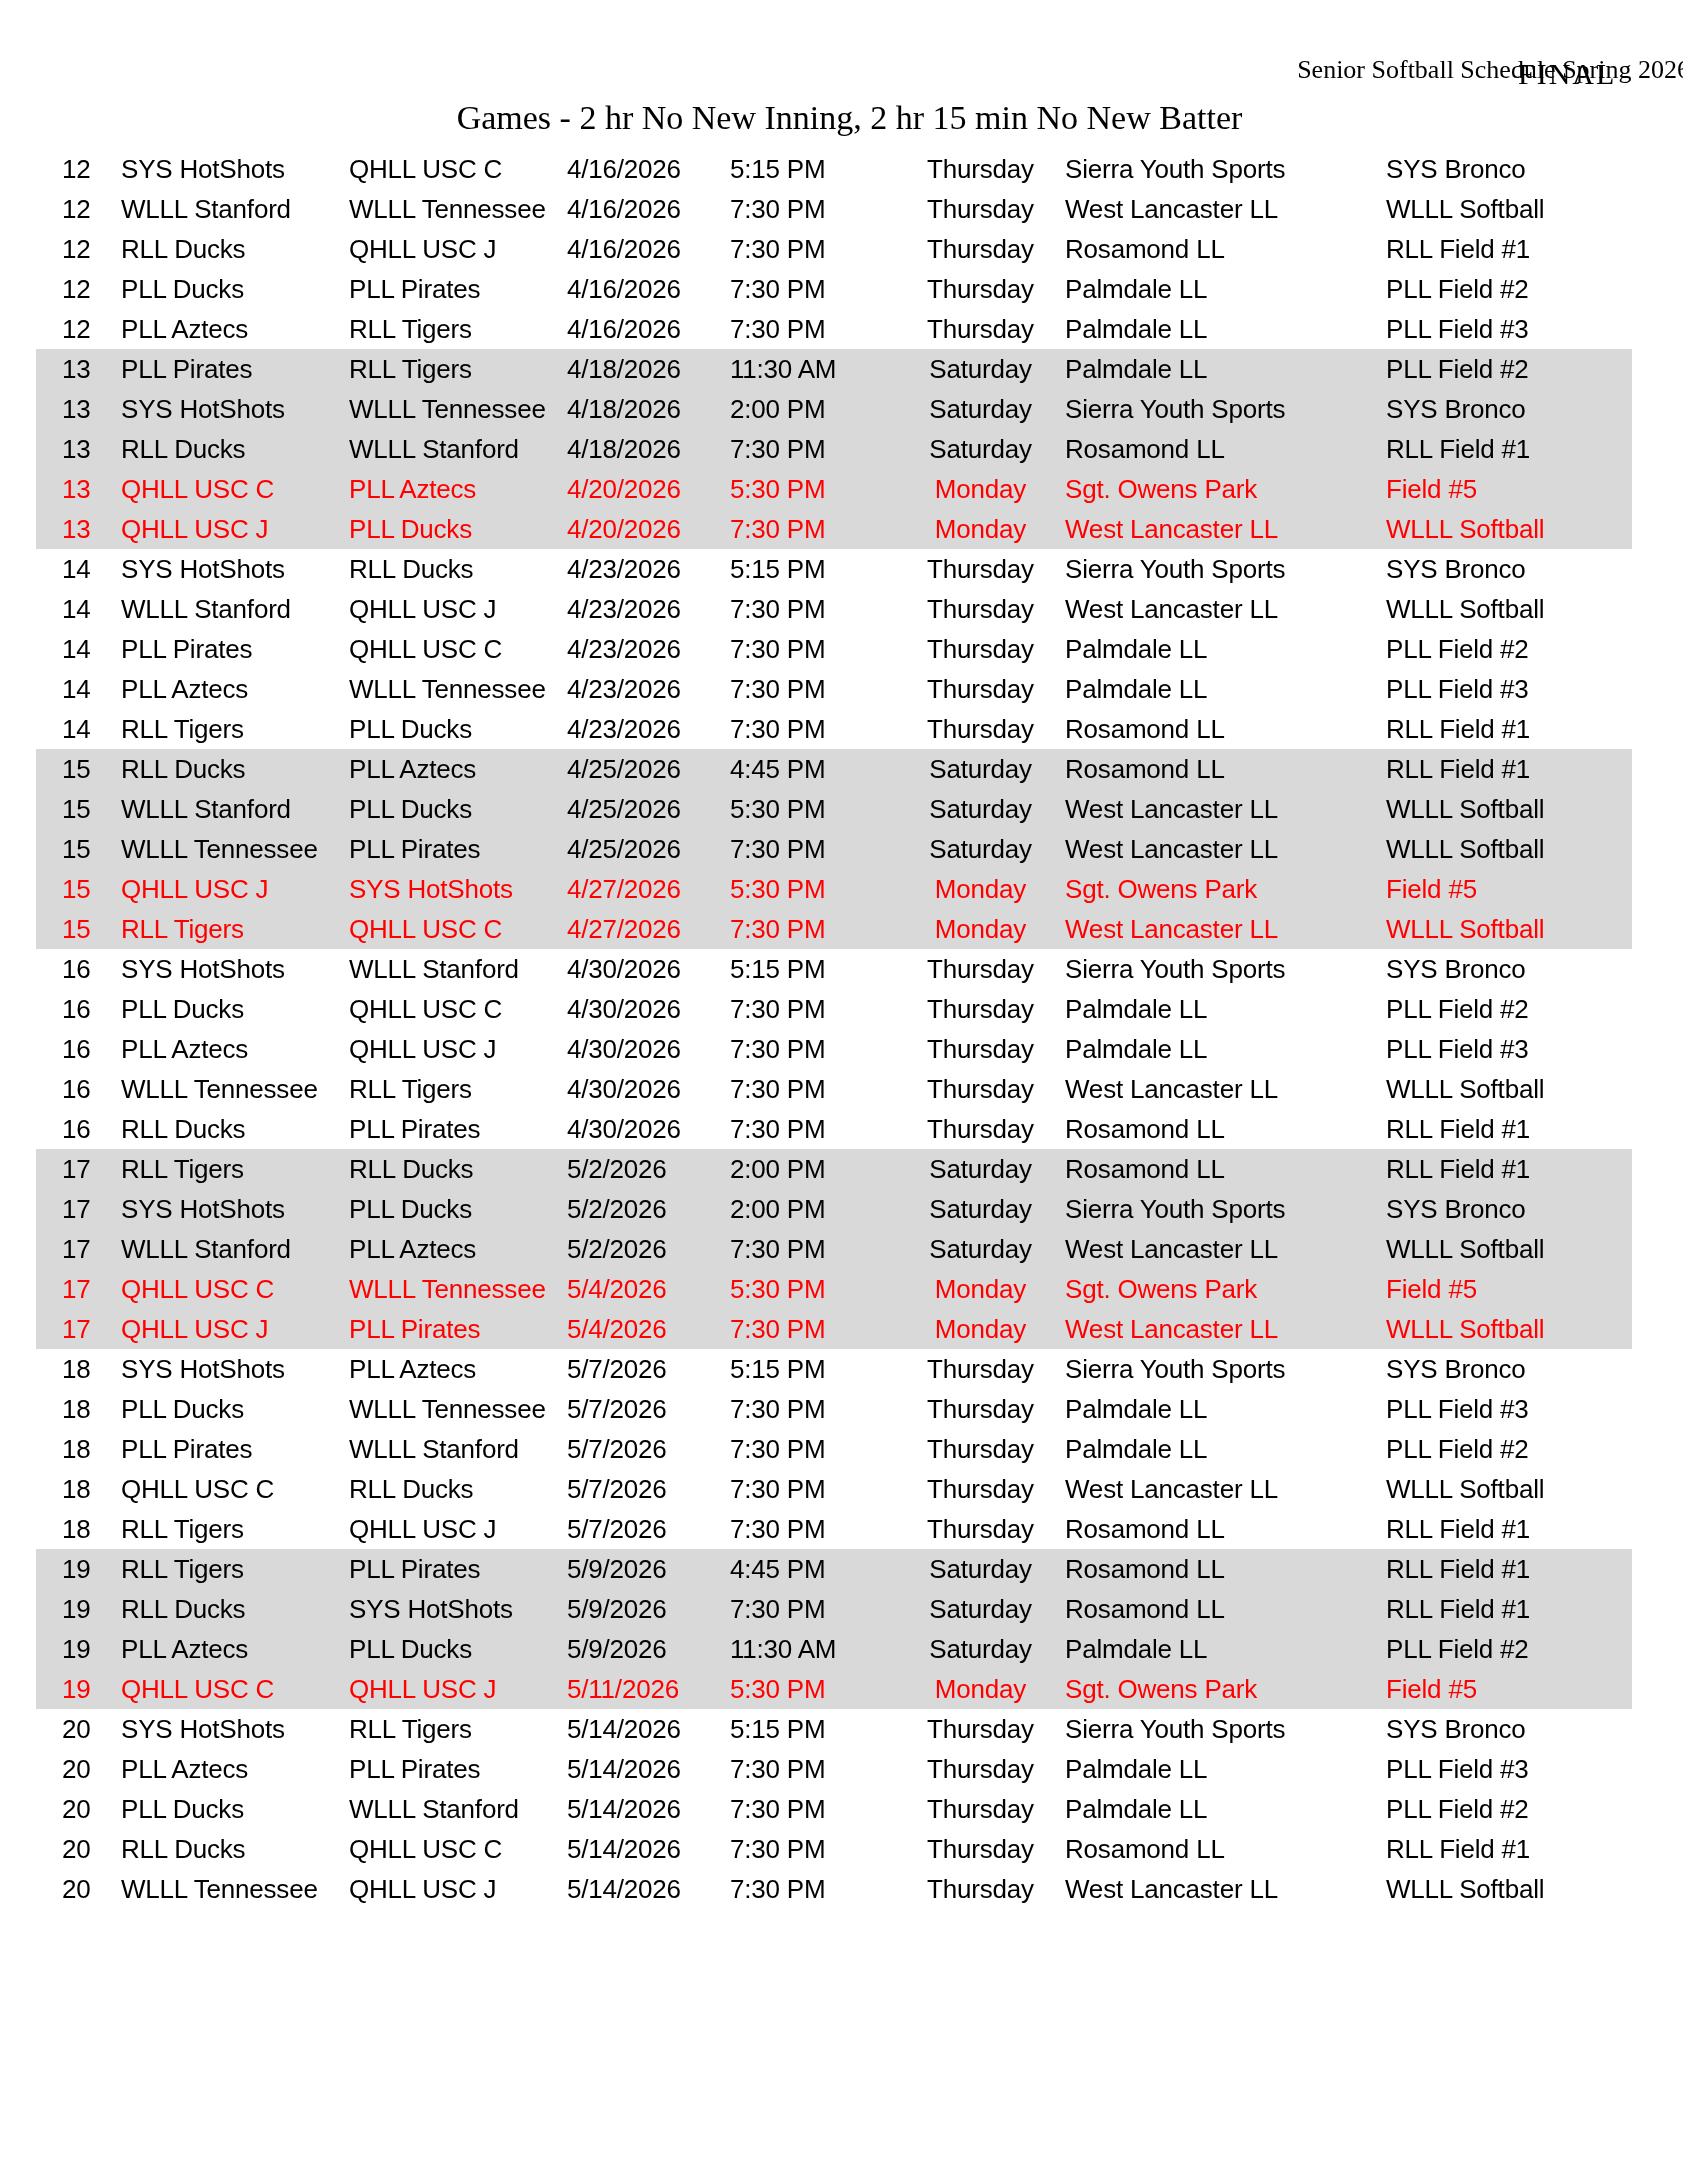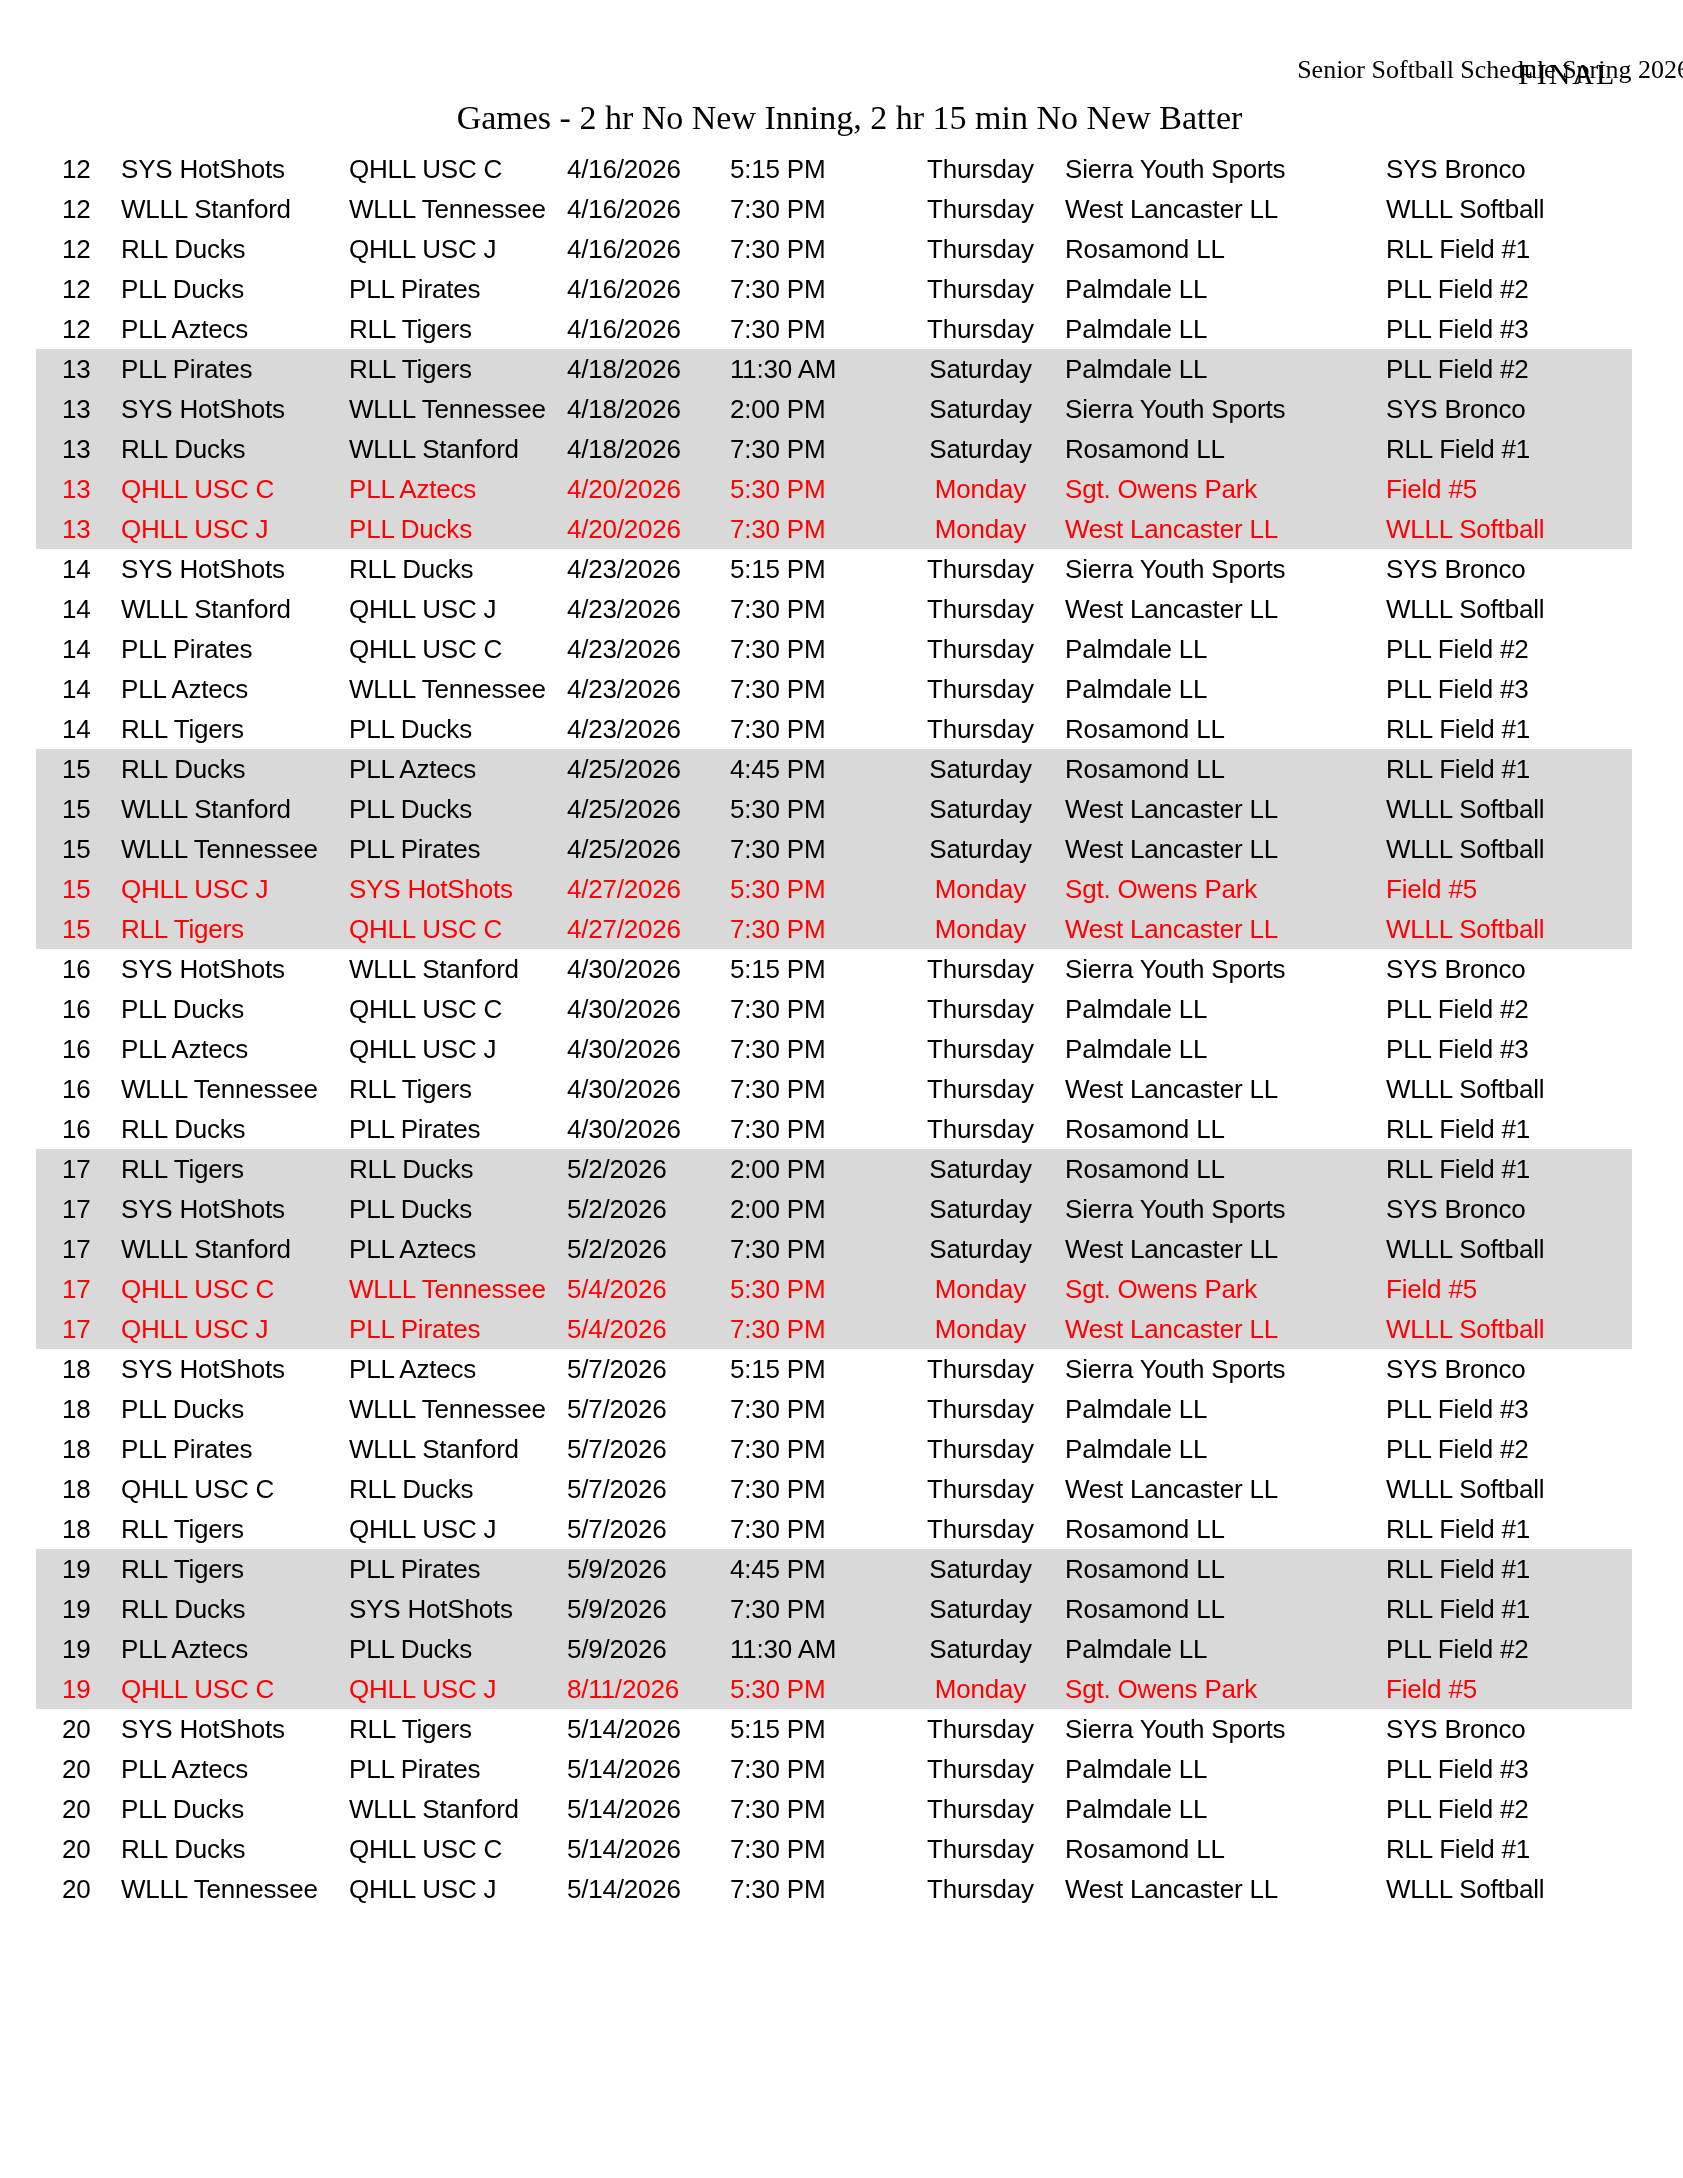--- a/index.html
+++ b/index.html
@@ -416,21 +416,21 @@
           <div class="cell c-date">5/9/2026</div>
           <div class="cell c-time">11:30 AM</div>
           <div class="cell c-day">Saturday</div>
           <div class="cell c-location">Palmdale LL</div>
           <div class="cell c-field">PLL Field #2</div>
         </div>
         <div class="row" style="background: rgb(217, 217, 217); color: rgb(255, 0, 0);">
           <div class="cell c-rnd">19</div>
           <div class="cell c-home">QHLL USC C</div>
           <div class="cell c-away">QHLL USC J</div>
-          <div class="cell c-date">8/11/2026</div>
+          <div class="cell c-date">5/11/2026</div>
           <div class="cell c-time">5:30 PM</div>
           <div class="cell c-day">Monday</div>
           <div class="cell c-location">Sgt. Owens Park</div>
           <div class="cell c-field">Field #5</div>
         </div>
         <div class="row" style="color: rgb(0, 0, 0);">
           <div class="cell c-rnd">20</div>
           <div class="cell c-home">SYS HotShots</div>
           <div class="cell c-away">RLL Tigers</div>
           <div class="cell c-date">5/14/2026</div>

